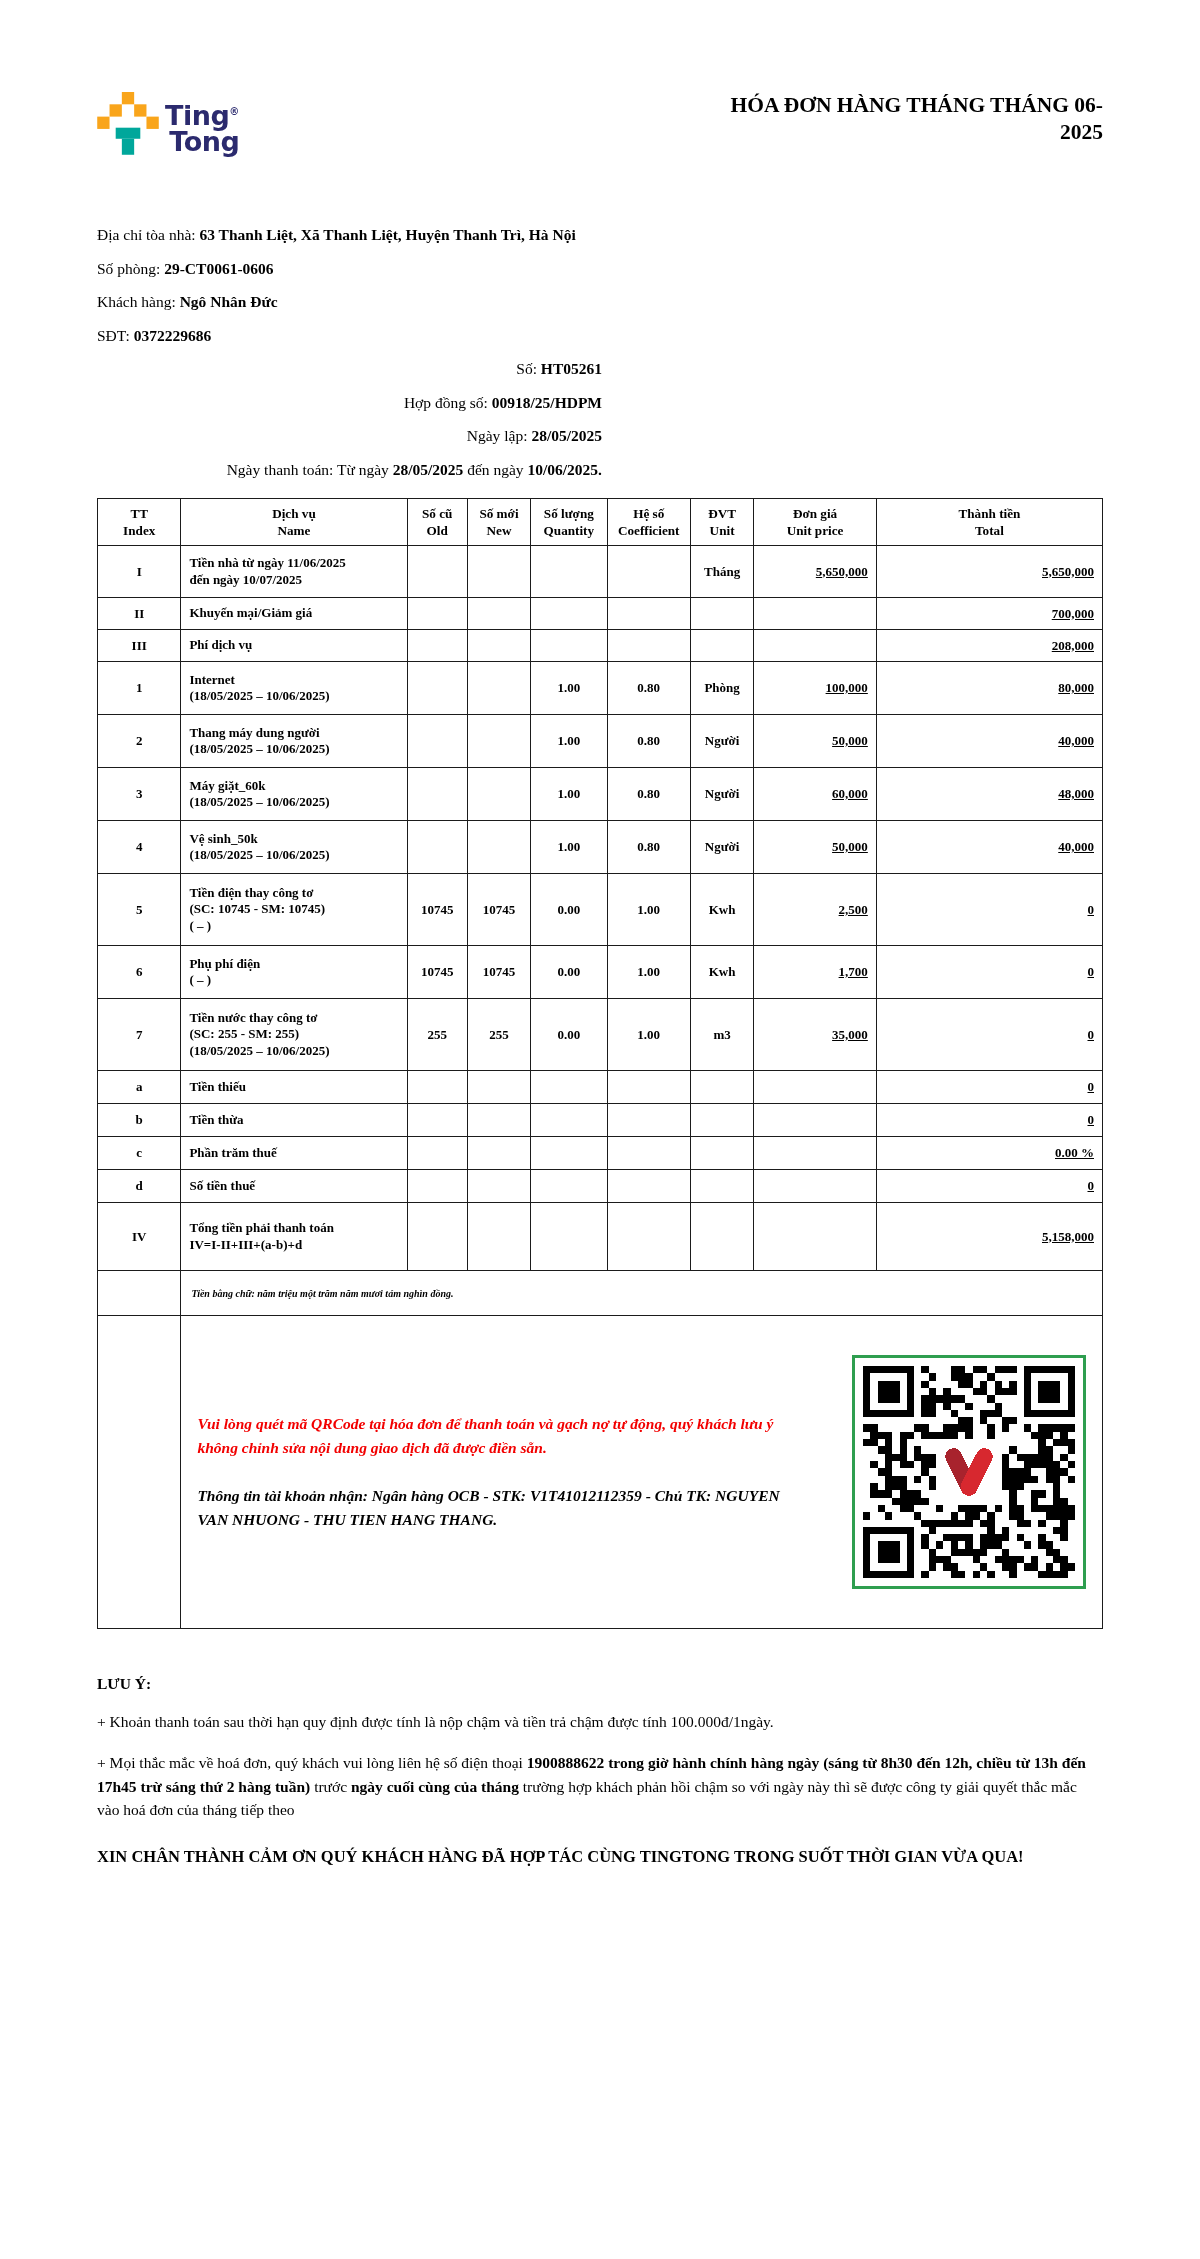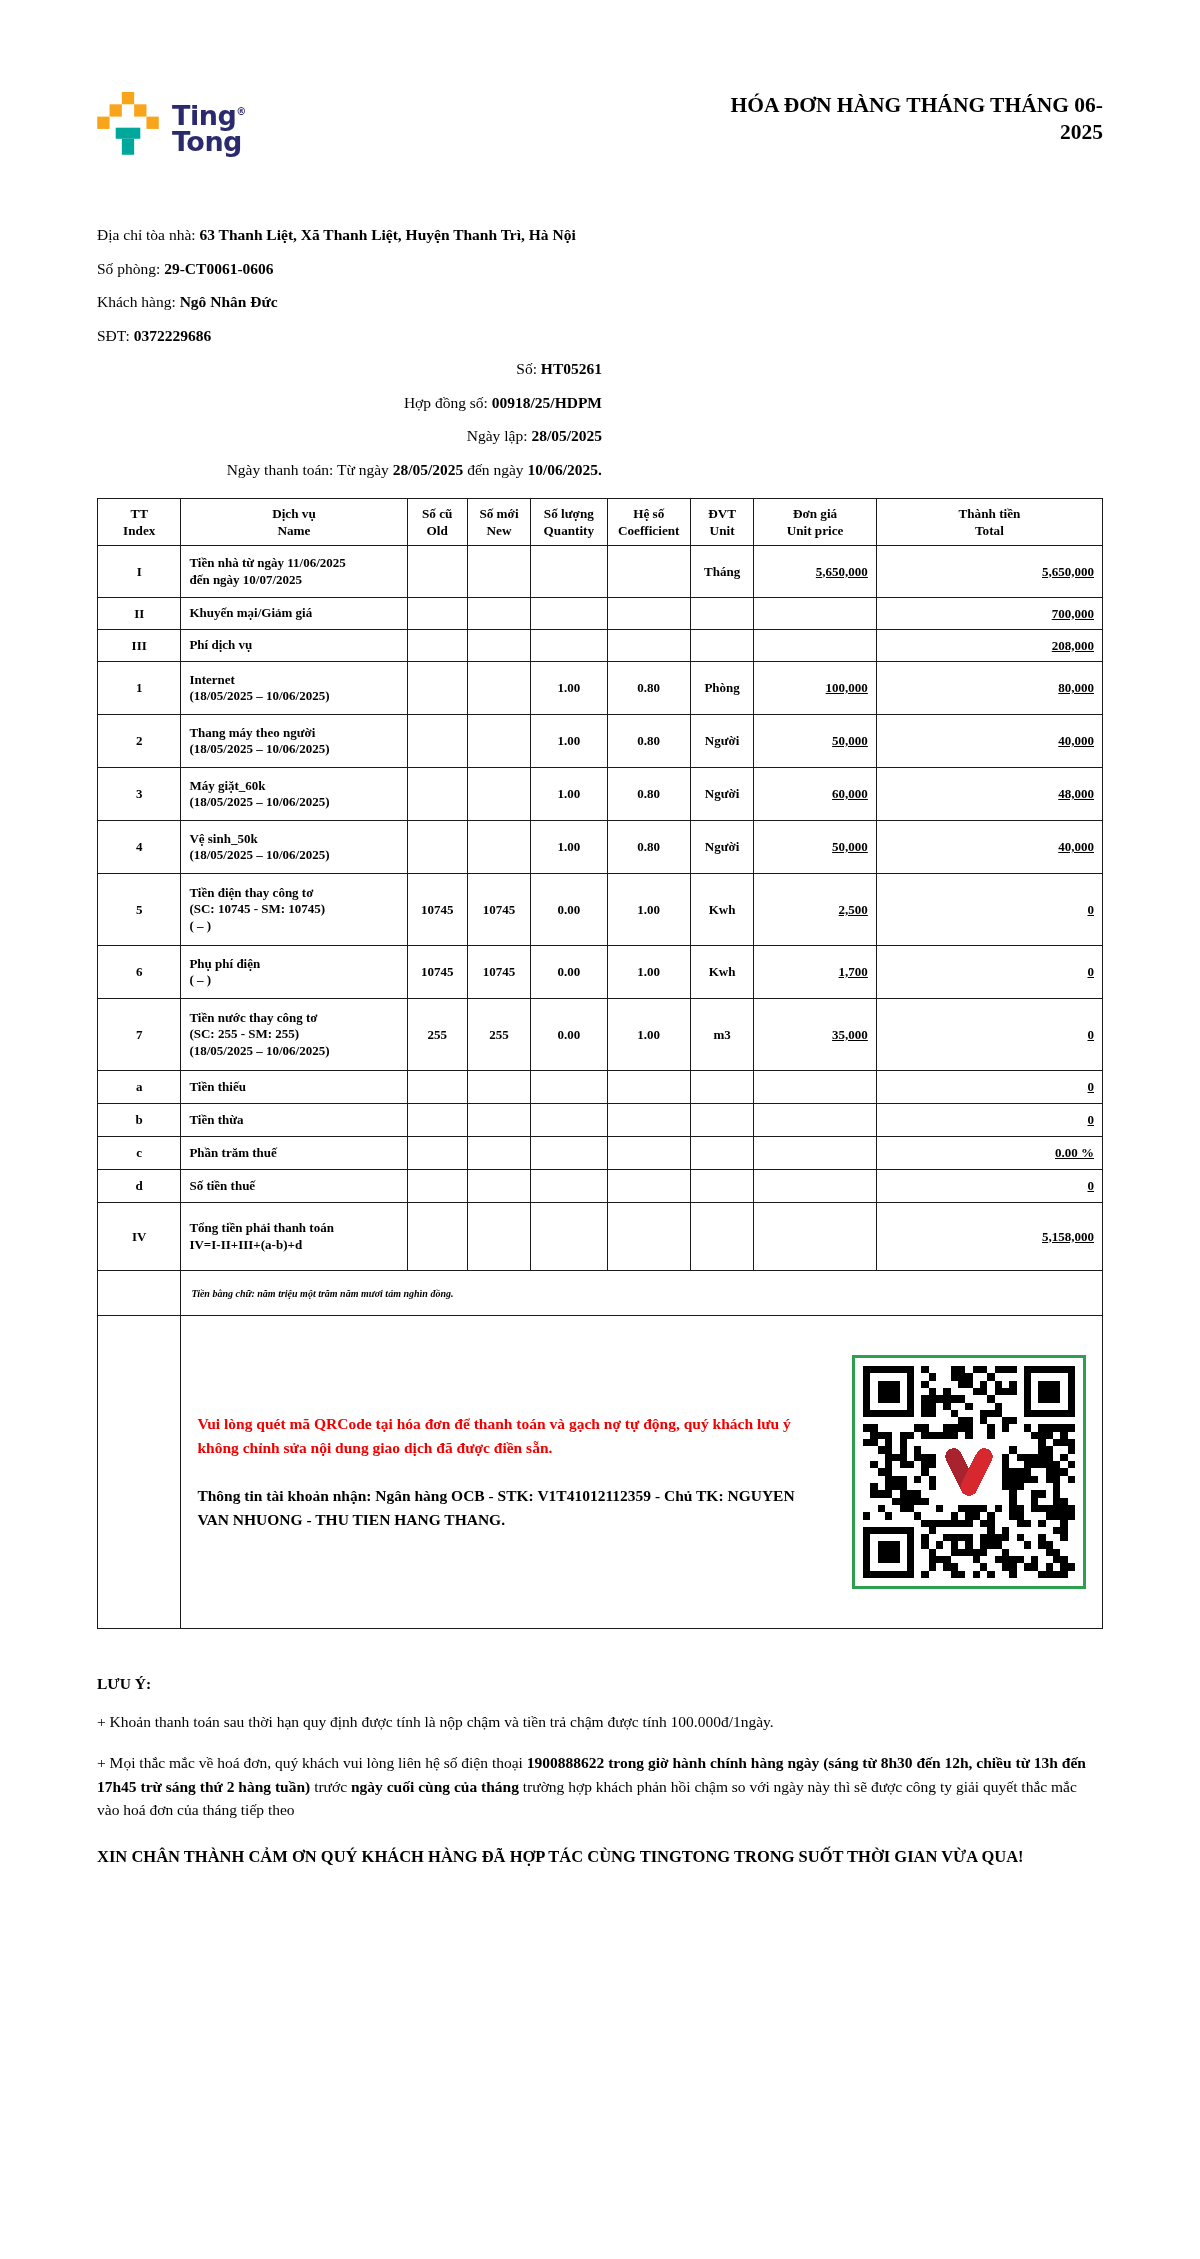--- a/index.html
+++ b/index.html
@@ -15,21 +15,21 @@
   body{
     width:1200px;height:2259px;background:#ffffff;position:relative;
     font-family:"Liberation Serif",serif;color:#000;
     -webkit-font-smoothing:auto;
   }
   .content{position:absolute;left:97px;top:0;width:1006px;}
   .b{font-weight:bold;}
 
   
   .doc-header{display:flex;justify-content:space-between;align-items:flex-start;margin-top:90px;height:112px;}
-  .logo{display:flex;align-items:flex-start;gap:13px;}
+  .logo{display:flex;align-items:flex-start;gap:6px;text-align:right;}
   .logo-icon{display:block;margin-top:2px;}
   .f-orange{fill:var(--brand-orange);}
   .f-teal{fill:var(--brand-teal);}
   .logo-text{font-family:"DejaVu Sans",sans-serif;font-weight:bold;color:var(--brand-navy);
     font-size:27px;line-height:26px;letter-spacing:-0.5px;margin-top:9px;}
   .reg{font-size:10px;vertical-align:super;letter-spacing:0;}
   .title{width:480px;text-align:right;font-weight:bold;font-size:21.5px;line-height:27px;margin-top:2px;}
 
   
   .meta{display:flex;justify-content:space-between;margin-top:16px;font-size:15.5px;flex-direction:column;}
@@ -44,21 +44,21 @@
   .c-idx{text-align:center;}
   .c-name{text-align:left;padding-left:8px !important;line-height:16.5px;}
   .c-old,.c-new,.c-qty,.c-coef,.c-unit{text-align:center;}
   .c-price,.c-total{text-align:right;padding-right:8px !important;text-decoration:underline;}
 
   .words-row td{height:38px;}
   .words-cell{font-weight:normal;font-style:italic;padding-left:10px !important;font-size:10px;}
   .words-cell .wv{font-weight:bold;}
 
   .qr-cell{height:292px;font-weight:normal;padding:10px 16px !important;}
-  .qr-flex{display:flex;justify-content:space-between;align-items:center;height:100%;}
+  .qr-flex{display:flex;justify-content:space-between;align-items:center;height:100%;font-style:italic;}
   .pay-text{width:610px;font-size:15.5px;line-height:24px;}
   .red-note{color:var(--note-red);margin:0 0 24px 0;}
   .acct{margin:0;}
   .qr-box{border:3px solid var(--qr-border-green);background:#fff;padding:8px;line-height:0;}
 
   
   .footer{margin-top:46px;font-size:15.5px;}
   .f-head{font-weight:bold;margin:0 0 20px 0;}
   .f-note1{font-weight:normal;margin:0 0 20px 0;}
   .f-note2{margin:0 0 22px 0;line-height:23.5px;}
@@ -210,21 +210,21 @@
             <td class="c-new"></td>
             <td class="c-qty">1.00</td>
             <td class="c-coef">0.80</td>
             <td class="c-unit">Phòng</td>
             <td class="c-price">100,000</td>
             <td class="c-total">80,000</td>
           </tr>
           <tr style="height: 53px;">
             <td class="c-idx">2</td>
             <td class="c-name">
-              <div>Thang máy theo người</div>
+              <div>Thang máy dung người</div>
               <div>(18/05/2025 – 10/06/2025)</div>
             </td>
             <td class="c-old"></td>
             <td class="c-new"></td>
             <td class="c-qty">1.00</td>
             <td class="c-coef">0.80</td>
             <td class="c-unit">Người</td>
             <td class="c-price">50,000</td>
             <td class="c-total">40,000</td>
           </tr>

